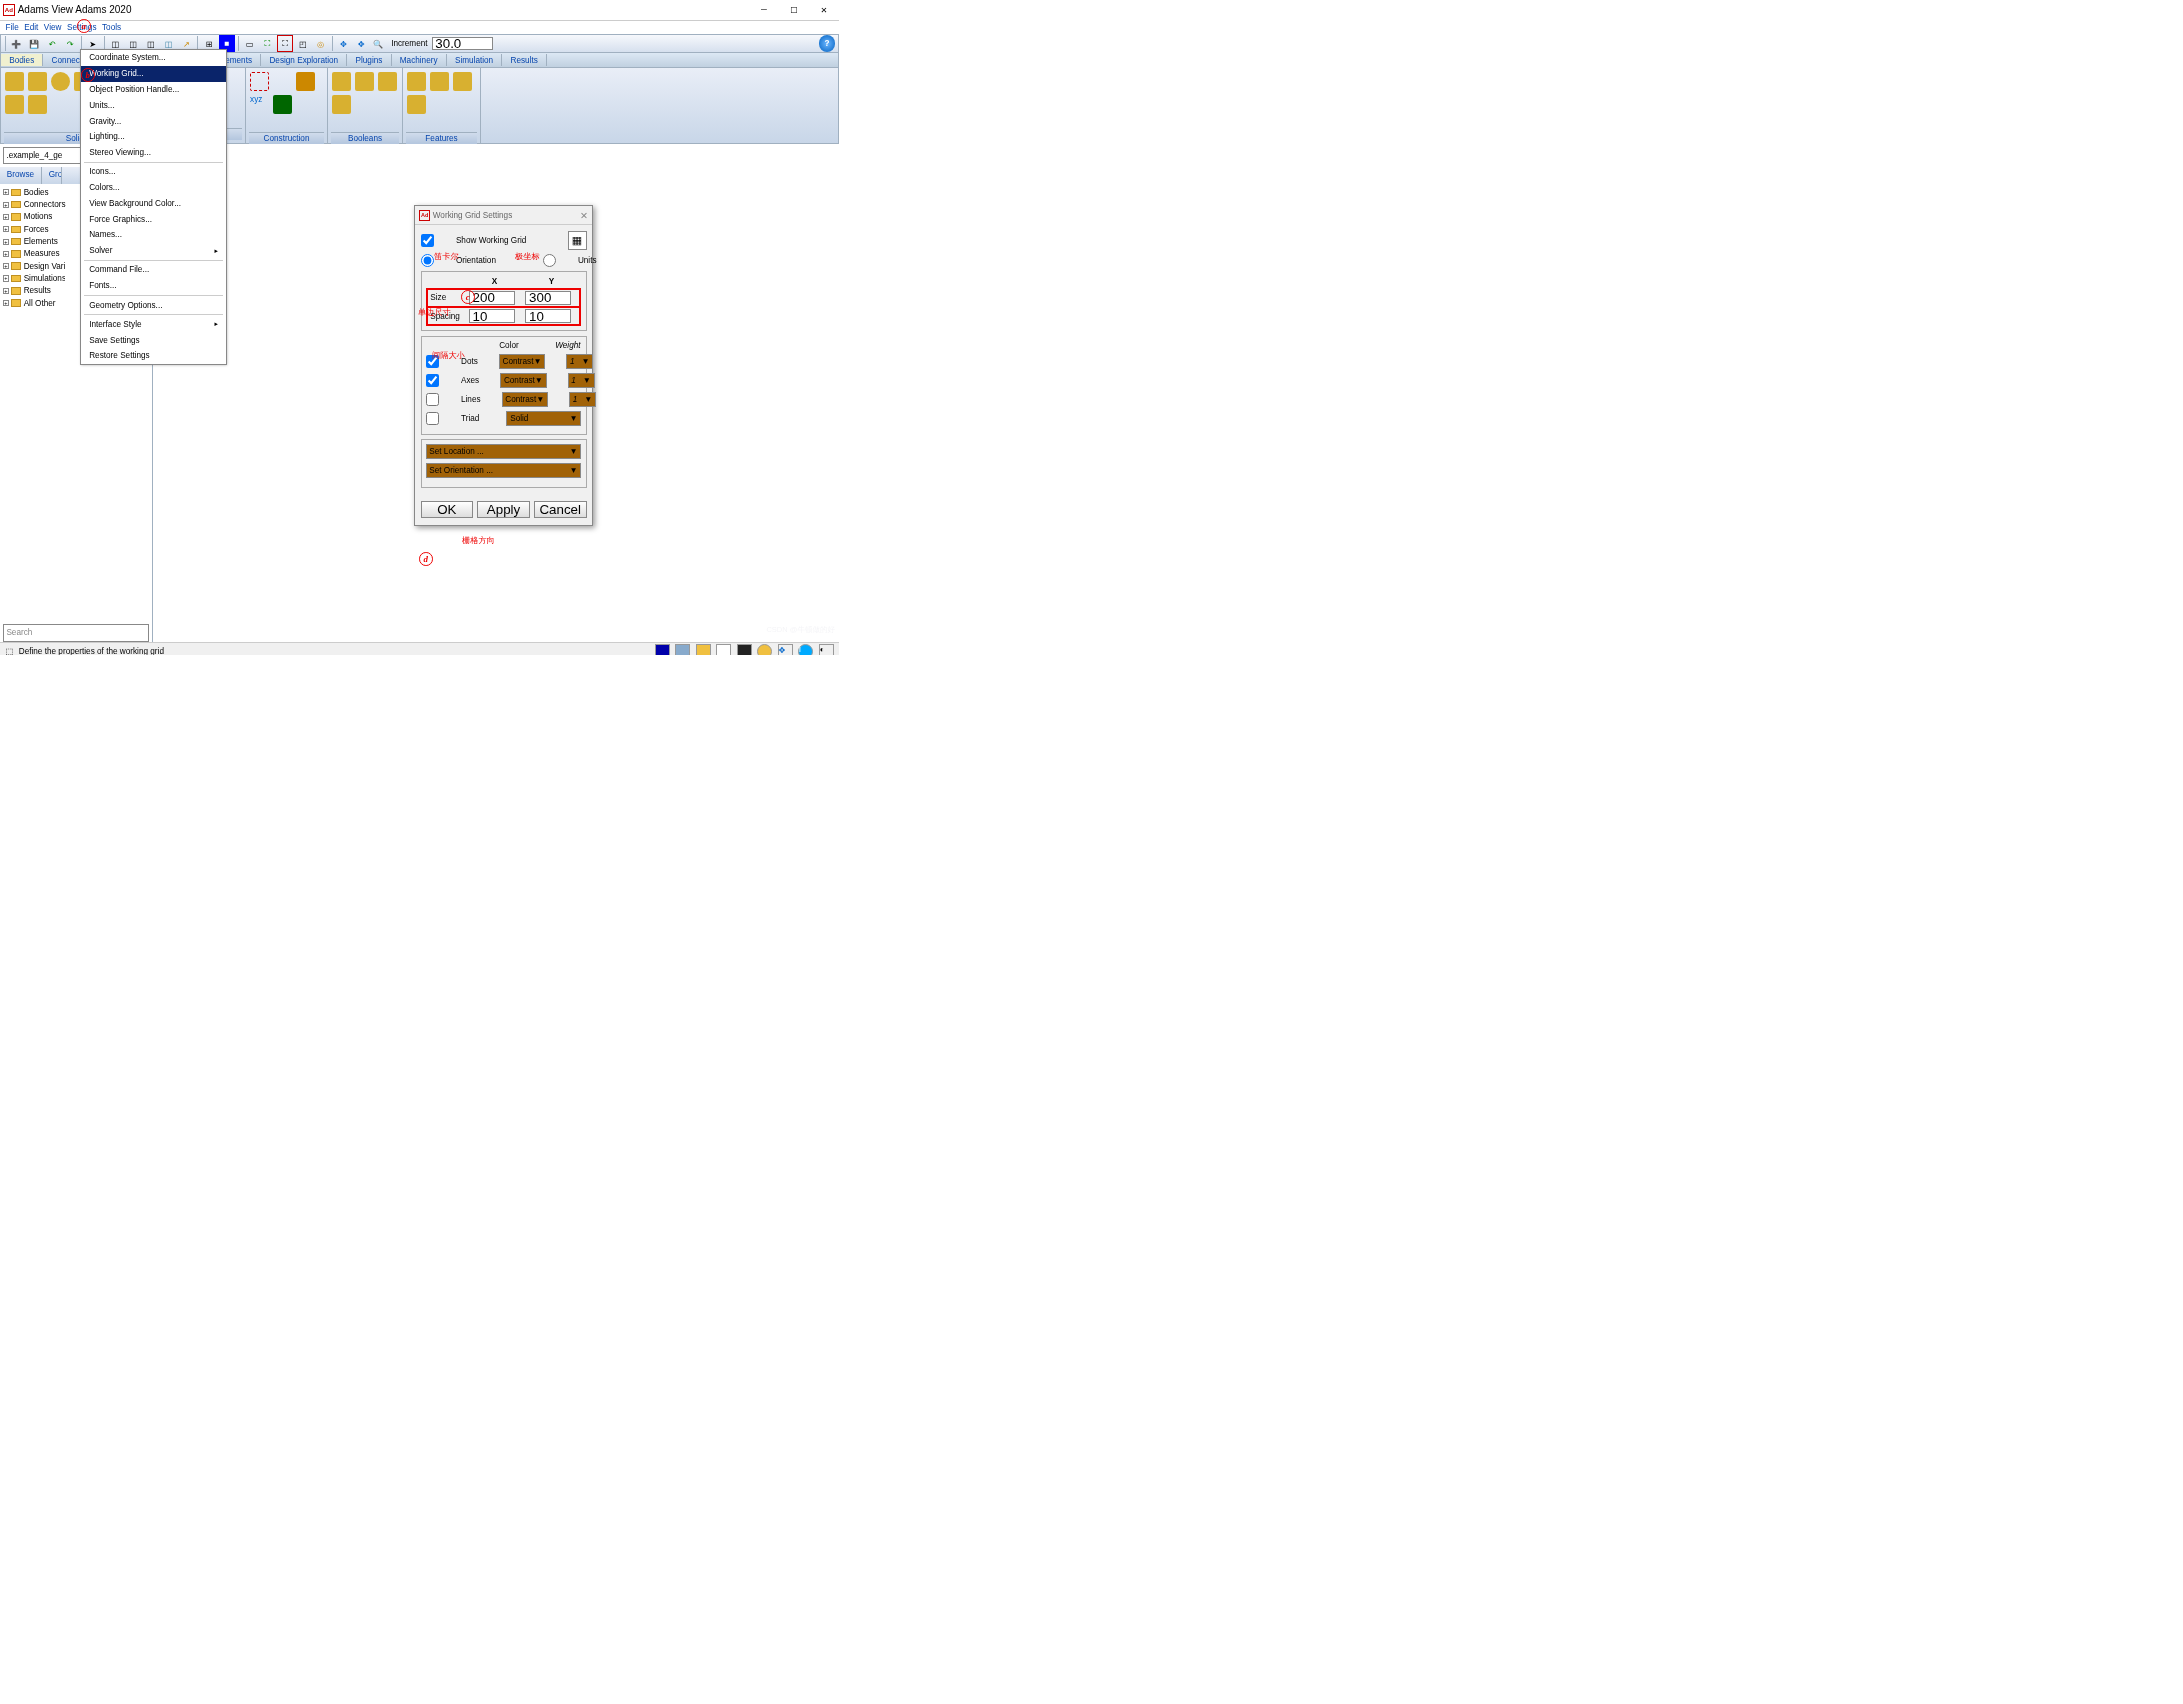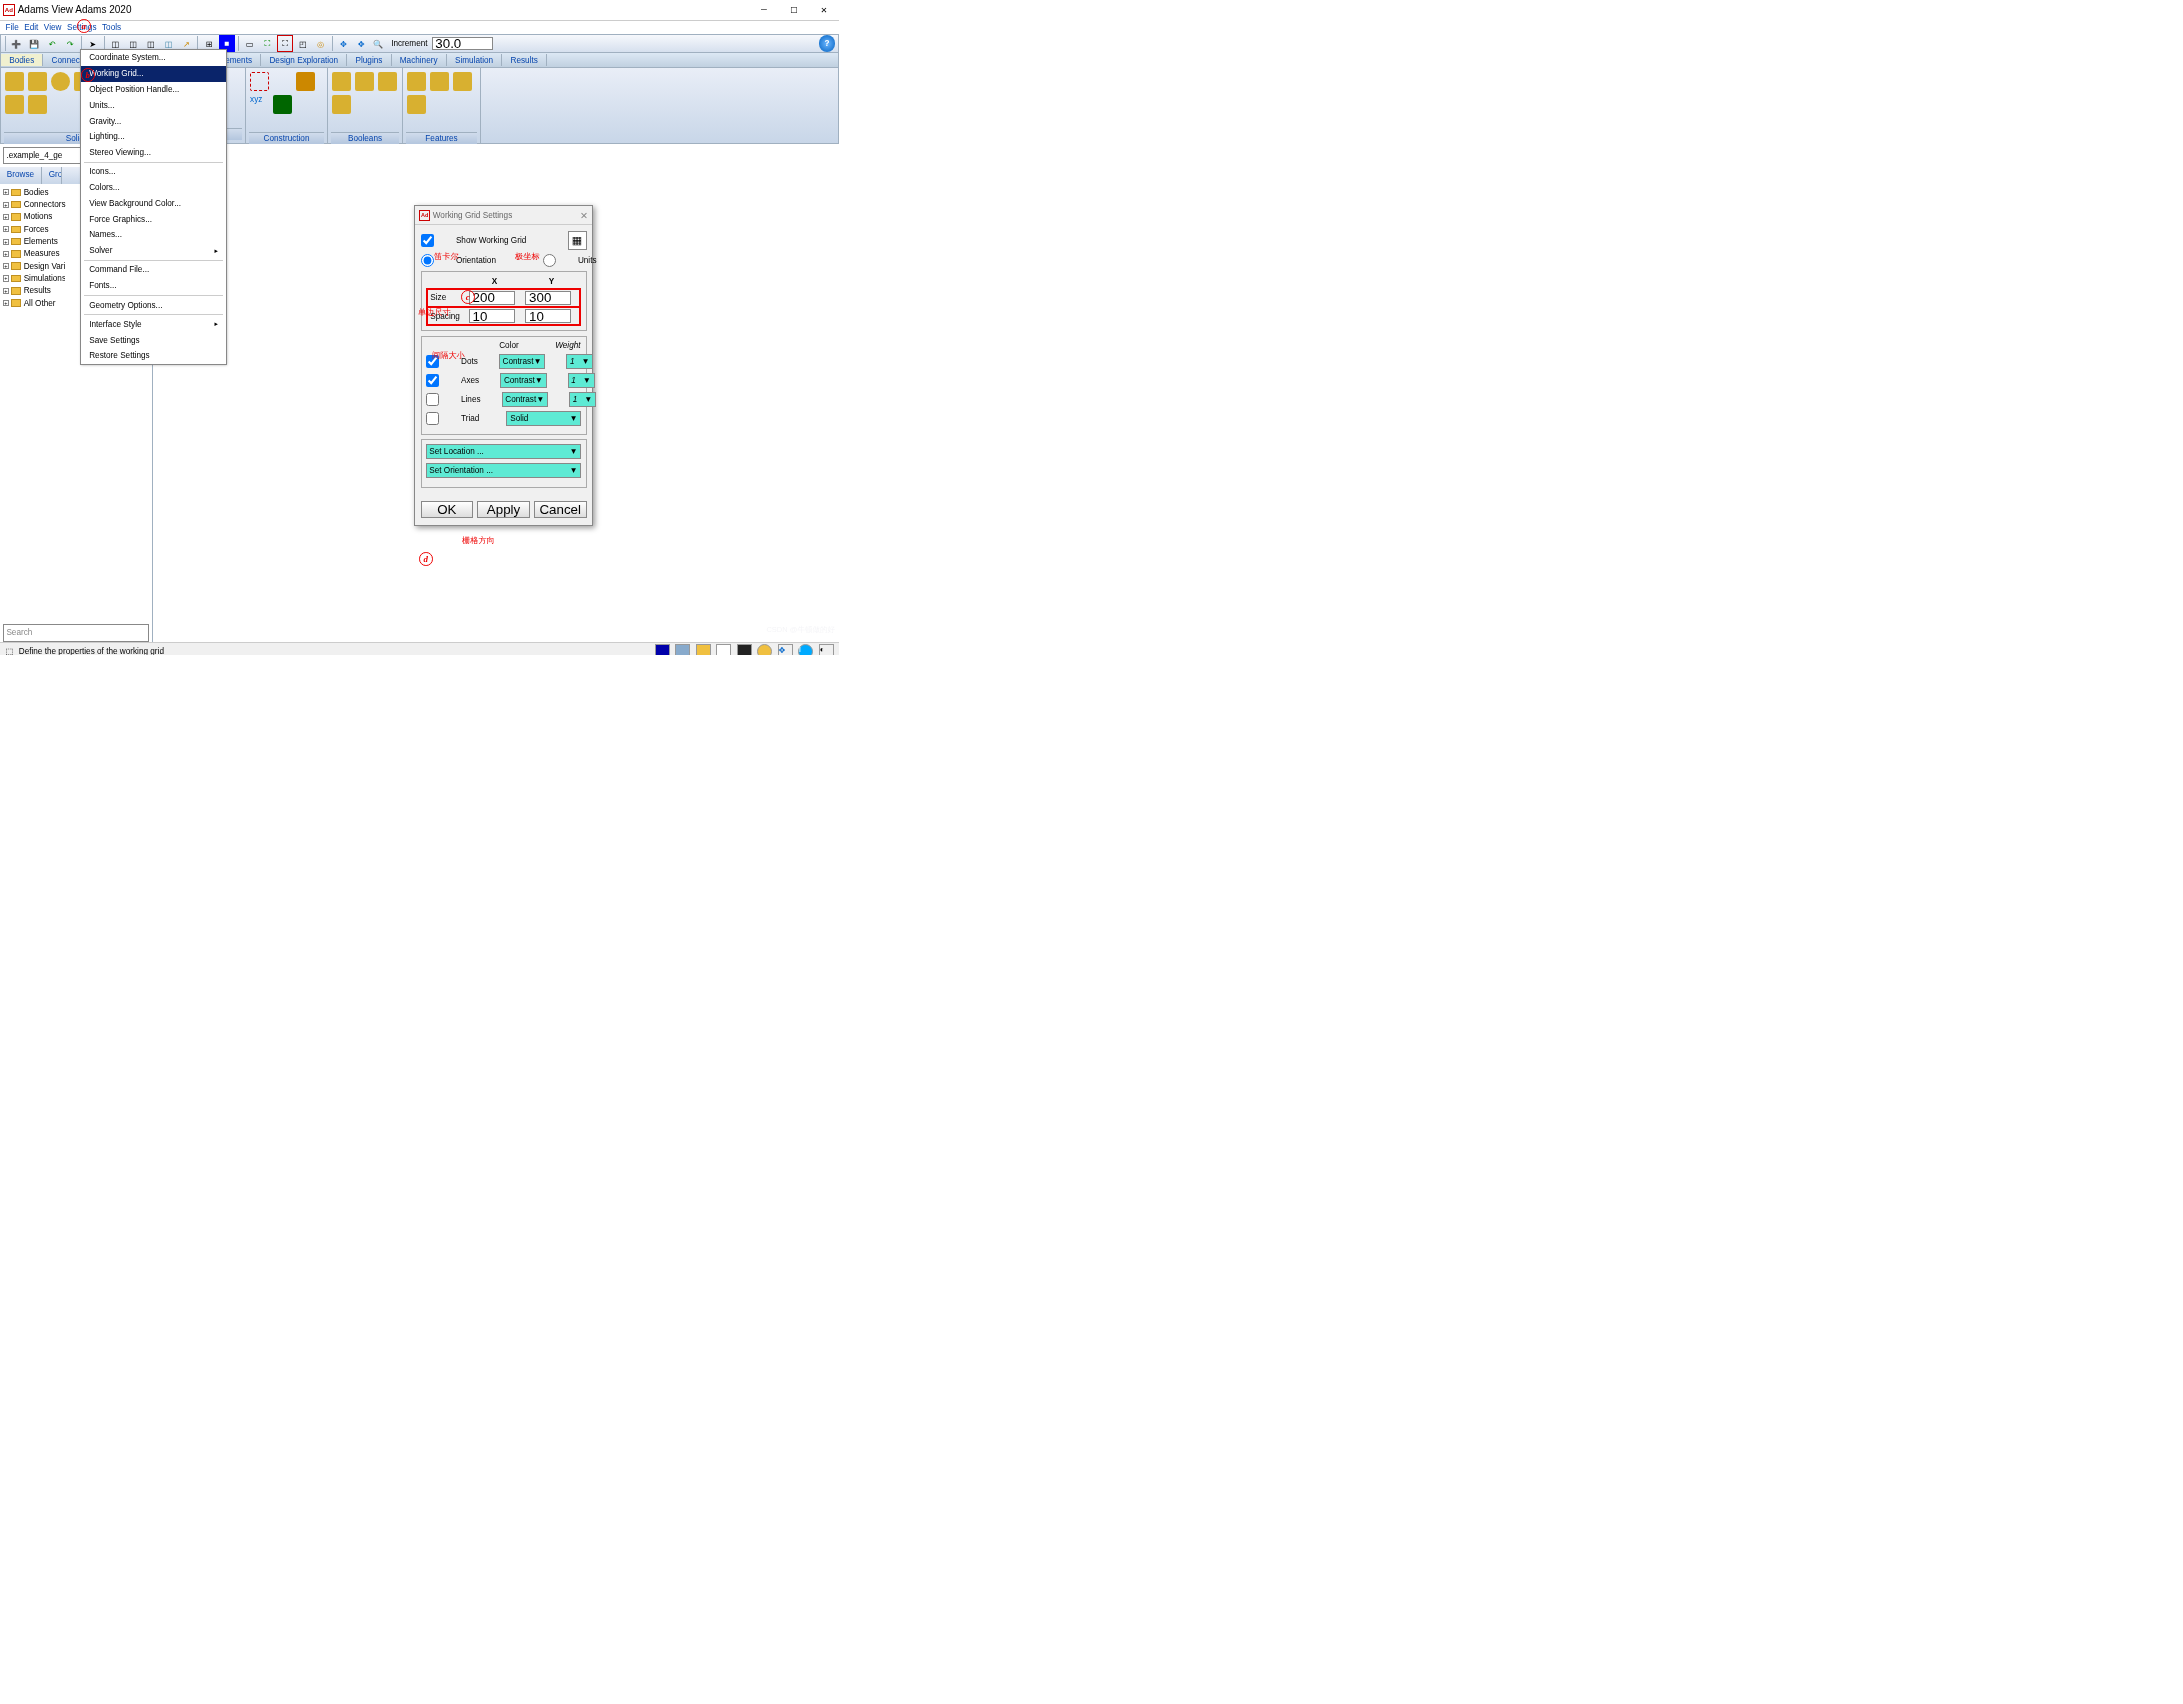--- a/index.html
+++ b/index.html
@@ -71,21 +71,21 @@
   .dialog .dtitle .logo { width: 11px; height: 11px; border: 0.7px solid #c00; color: #c00; font-size: 5.5px; font-weight: bold; display: inline-flex; align-items: center; justify-content: center; }
   .dialog .dtitle .x { margin-left: auto; font-size: 9.5px; color: #888; }
   .dialog .body { padding: 5.5px; }
   .dialog .row { display: flex; align-items: center; gap: 21px; margin-bottom: 4.1px; }
   .dialog input[type=radio],.dialog input[type=checkbox]{ margin-right: 1.4px; }
   .panel { border: 0.7px solid #aaa; padding: 4.1px; margin: 4.1px 0; background: #f0f0f0; }
   .tbl { width: 100%; border-collapse: collapse; }
   .tbl th, .tbl td { text-align: left; padding: 1.4px 2.7px; }
   .tbl td input { width: 46px; height: 13.6px; border: 0.7px solid #888; background: #fff; padding: 0 2.7px; }
   .redbox { border: 2px solid #e00; }
-  .dropdown-sel { display: flex; align-items: center; justify-content: space-between; border: 0.7px solid #888; background: #5eead4; height: 15px; padding: 0 2.7px; flex: 1; }
+  .dropdown-sel { display: flex; align-items: center; justify-content: space-between; border: 0.7px solid #888; background: #a16207; height: 15px; padding: 0 2.7px; flex: 1; }
   .smallw { width: 27px !important; flex: 0 0 27px; font-style: italic; }
   .dlgbtns { display: flex; gap: 4.1px; padding: 4.1px 5.5px 6.8px; }
   .dlgbtns button { flex: 1; height: 16.4px; border: 0.7px solid #888; background: linear-gradient(#fff,#ddd); }
   
   .gridicon { width: 19px; height: 19px; border: 0.7px solid #888; background: #fff; display: flex; align-items: center; justify-content: center; font-size: 11px; margin-left: auto; }
   
   
   .ann { position: absolute; border: 1.7px solid #e00; border-radius: 50%; width: 13.6px; height: 13.6px; display: flex; align-items: center; justify-content: center; color: #e00; font-style: italic; font-weight: bold; font-size: 8.9px; font-family: 'Times New Roman', serif; background: rgba(255,255,255,0.0); z-index: 500; }
   .redtext { position: absolute; color: #e00; font-size: 8.2px; z-index: 300; }
   

